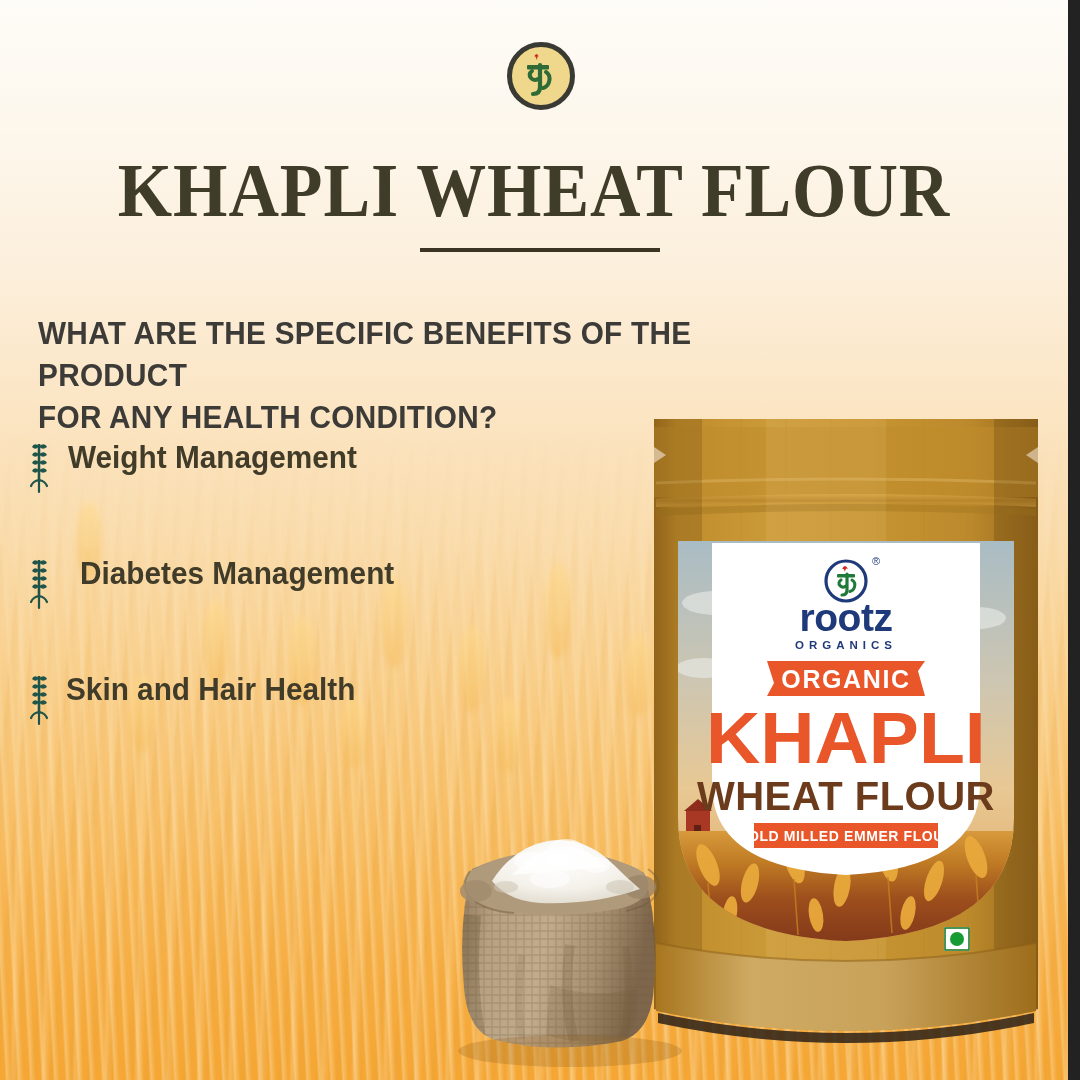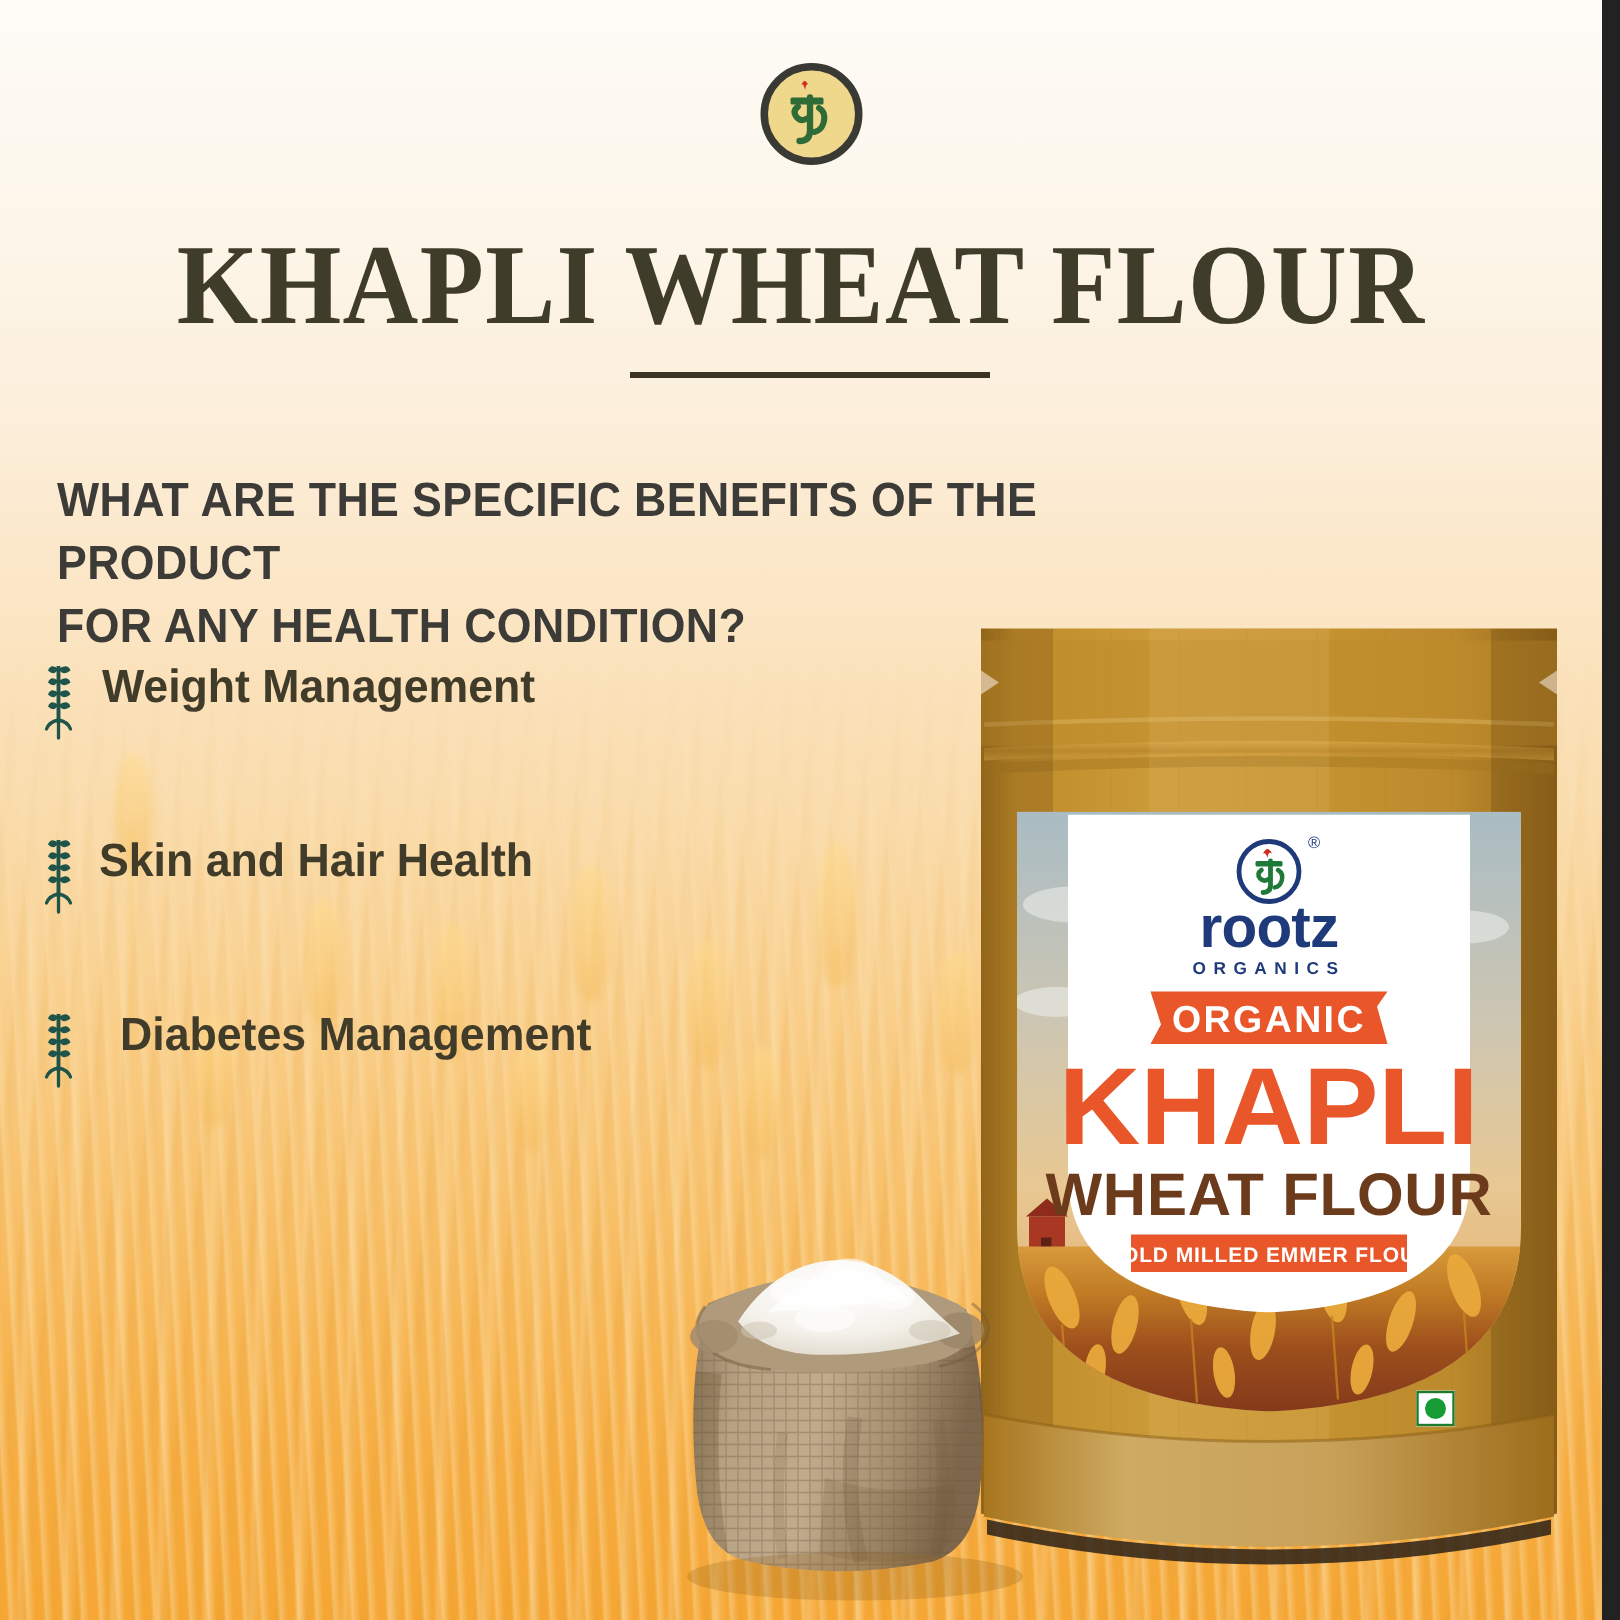--- a/index.html
+++ b/index.html
@@ -241,54 +241,54 @@
         <path d="M17 32 q6 -4 8 1 q-5 4 -8 -1 Z" fill="#1e5449"></path>
         <path d="M17 32 q-5 -4 -7 1 q4 4 7 -1 Z" fill="#1e5449"></path>
         <path d="M17 42 q-6 1 -8 6" stroke="#1e5449" stroke-width="2.2" fill="none" stroke-linecap="round"></path>
         <path d="M17 42 q6 1 8 6" stroke="#1e5449" stroke-width="2.2" fill="none" stroke-linecap="round"></path>
         <path d="M17 44 L17 54" stroke="#1e5449" stroke-width="2.2" fill="none" stroke-linecap="round"></path>
       </svg>
       <div class="btext">Weight Management</div>
     </div>
 
 
+    <div class="benefit b3">
+      <svg class="sprig" viewBox="0 0 34 56">
+        <path d="M17 6 L17 44" stroke="#1e5449" stroke-width="2.6" fill="none"></path>
+        <path d="M17 8 q6 -4 8 1 q-5 4 -8 -1 Z" fill="#1e5449"></path>
+        <path d="M17 8 q-5 -4 -7 1 q4 4 7 -1 Z" fill="#1e5449"></path>
+        <path d="M17 16 q6 -4 8 1 q-5 4 -8 -1 Z" fill="#1e5449"></path>
+        <path d="M17 16 q-5 -4 -7 1 q4 4 7 -1 Z" fill="#1e5449"></path>
+        <path d="M17 24 q6 -4 8 1 q-5 4 -8 -1 Z" fill="#1e5449"></path>
+        <path d="M17 24 q-5 -4 -7 1 q4 4 7 -1 Z" fill="#1e5449"></path>
+        <path d="M17 32 q6 -4 8 1 q-5 4 -8 -1 Z" fill="#1e5449"></path>
+        <path d="M17 32 q-5 -4 -7 1 q4 4 7 -1 Z" fill="#1e5449"></path>
+        <path d="M17 42 q-6 1 -8 6" stroke="#1e5449" stroke-width="2.2" fill="none" stroke-linecap="round"></path>
+        <path d="M17 42 q6 1 8 6" stroke="#1e5449" stroke-width="2.2" fill="none" stroke-linecap="round"></path>
+        <path d="M17 44 L17 54" stroke="#1e5449" stroke-width="2.2" fill="none" stroke-linecap="round"></path>
+      </svg>
+      <div class="btext">Diabetes Management</div>
+    </div>
+
     <div class="benefit b2">
       <svg class="sprig" viewBox="0 0 34 56">
         <path d="M17 6 L17 44" stroke="#1e5449" stroke-width="2.6" fill="none"></path>
         <path d="M17 8 q6 -4 8 1 q-5 4 -8 -1 Z" fill="#1e5449"></path>
         <path d="M17 8 q-5 -4 -7 1 q4 4 7 -1 Z" fill="#1e5449"></path>
         <path d="M17 16 q6 -4 8 1 q-5 4 -8 -1 Z" fill="#1e5449"></path>
         <path d="M17 16 q-5 -4 -7 1 q4 4 7 -1 Z" fill="#1e5449"></path>
         <path d="M17 24 q6 -4 8 1 q-5 4 -8 -1 Z" fill="#1e5449"></path>
         <path d="M17 24 q-5 -4 -7 1 q4 4 7 -1 Z" fill="#1e5449"></path>
         <path d="M17 32 q6 -4 8 1 q-5 4 -8 -1 Z" fill="#1e5449"></path>
         <path d="M17 32 q-5 -4 -7 1 q4 4 7 -1 Z" fill="#1e5449"></path>
         <path d="M17 42 q-6 1 -8 6" stroke="#1e5449" stroke-width="2.2" fill="none" stroke-linecap="round"></path>
         <path d="M17 42 q6 1 8 6" stroke="#1e5449" stroke-width="2.2" fill="none" stroke-linecap="round"></path>
         <path d="M17 44 L17 54" stroke="#1e5449" stroke-width="2.2" fill="none" stroke-linecap="round"></path>
       </svg>
       <div class="btext">Skin and Hair Health</div>
-    </div>
-
-    <div class="benefit b3">
-      <svg class="sprig" viewBox="0 0 34 56">
-        <path d="M17 6 L17 44" stroke="#1e5449" stroke-width="2.6" fill="none"></path>
-        <path d="M17 8 q6 -4 8 1 q-5 4 -8 -1 Z" fill="#1e5449"></path>
-        <path d="M17 8 q-5 -4 -7 1 q4 4 7 -1 Z" fill="#1e5449"></path>
-        <path d="M17 16 q6 -4 8 1 q-5 4 -8 -1 Z" fill="#1e5449"></path>
-        <path d="M17 16 q-5 -4 -7 1 q4 4 7 -1 Z" fill="#1e5449"></path>
-        <path d="M17 24 q6 -4 8 1 q-5 4 -8 -1 Z" fill="#1e5449"></path>
-        <path d="M17 24 q-5 -4 -7 1 q4 4 7 -1 Z" fill="#1e5449"></path>
-        <path d="M17 32 q6 -4 8 1 q-5 4 -8 -1 Z" fill="#1e5449"></path>
-        <path d="M17 32 q-5 -4 -7 1 q4 4 7 -1 Z" fill="#1e5449"></path>
-        <path d="M17 42 q-6 1 -8 6" stroke="#1e5449" stroke-width="2.2" fill="none" stroke-linecap="round"></path>
-        <path d="M17 42 q6 1 8 6" stroke="#1e5449" stroke-width="2.2" fill="none" stroke-linecap="round"></path>
-        <path d="M17 44 L17 54" stroke="#1e5449" stroke-width="2.2" fill="none" stroke-linecap="round"></path>
-      </svg>
-      <div class="btext">Diabetes Management</div>
     </div>
 
   </div>
 
   <svg class="pouch" viewBox="0 0 400 660">
     <defs>
       <linearGradient id="kraft" x1="0" y1="0" x2="1" y2="0">
         <stop offset="0" stop-color="#a06f1d"></stop>
         <stop offset="0.06" stop-color="#c08c2b"></stop>
         <stop offset="0.30" stop-color="#cb9a38"></stop>

